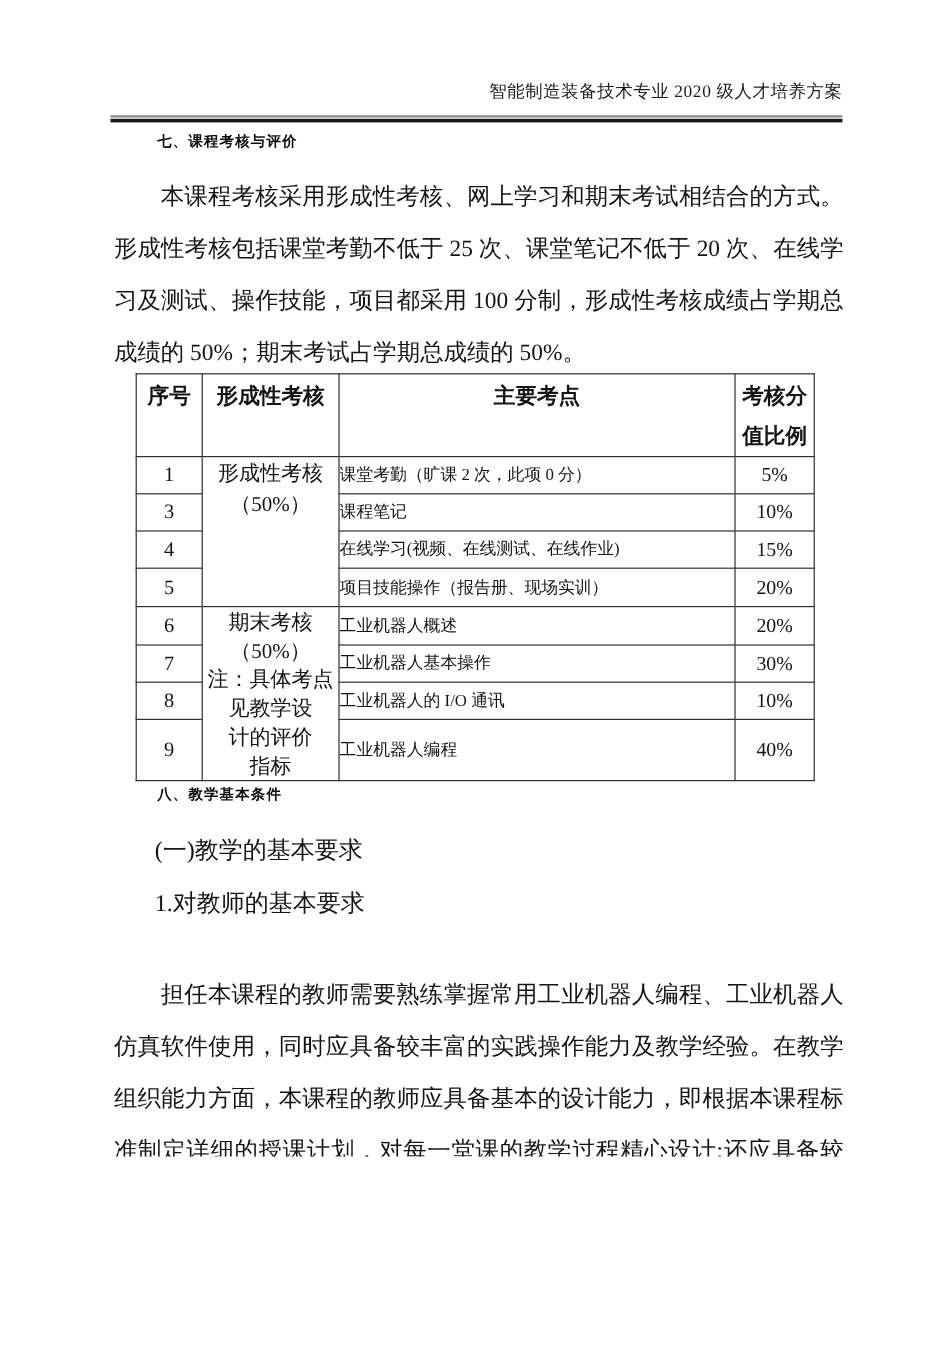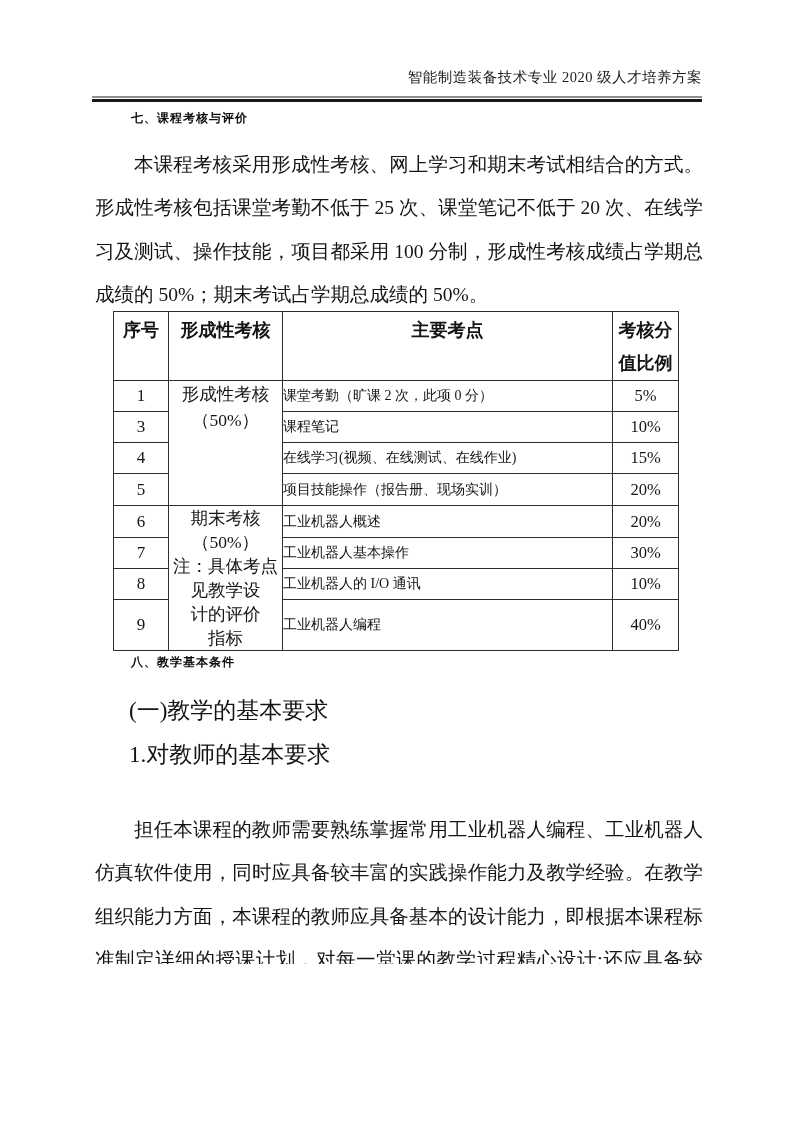--- a/index.html
+++ b/index.html
@@ -41,21 +41,21 @@
     font-size:19.5px; line-height:43.4px;
     text-align:justify; text-indent:39px;
     color:#141414;
   }
   #para1 { top:143px; }
   #para2 { top:808px; }
 
   
   .sub {
     position:absolute; left:95px; margin:0;
-    font-size:23px; line-height:1.2; color:#141414;
+    font-size:20px; line-height:1.2; color:#141414;
     padding-left:34px;
   }
   #sub1 { top:697px; }
   #sub2 { top:741px; }
   #sub3 { top:988px;font-weight:bold; }
 
   
   table.assess {
     position:absolute; top:311px; left:113px;
     width:565px; border-collapse:collapse; table-layout:fixed;

